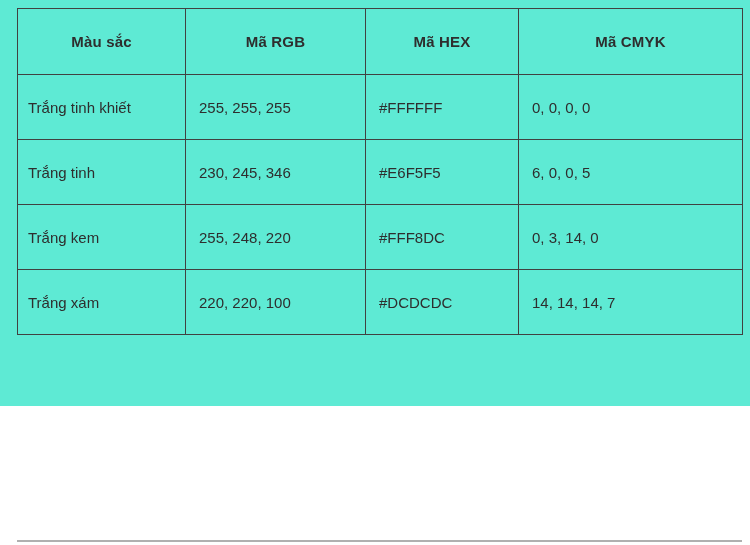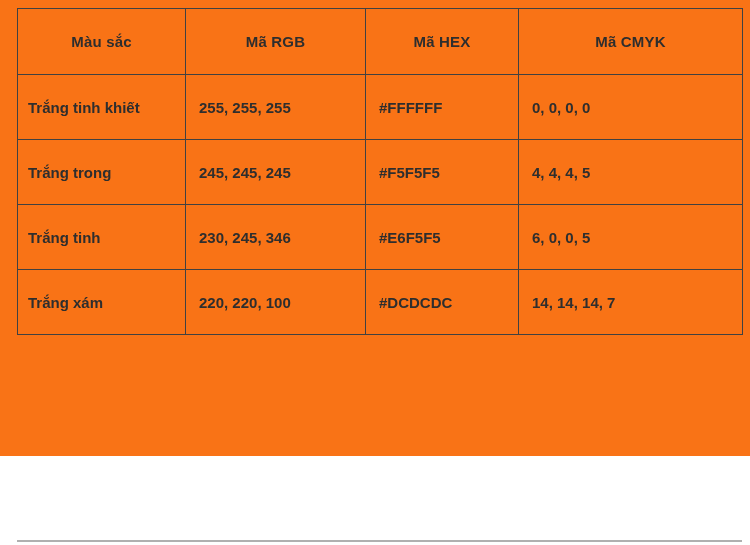--- a/index.html
+++ b/index.html
@@ -7,22 +7,22 @@
     padding: 0;
     background: #ffffff;
     width: 750px;
     height: 545px;
     overflow: hidden;
     font-family: "Liberation Sans", "DejaVu Sans", sans-serif;
   }
   .stage {
     position: relative;
     width: 750px;
-    height: 456px;
-    background: #f97316;
+    height: 406px;
+    background: #5eead4;
   }
   table.color-table {
     position: absolute;
     left: 17px;
     top: 8px;
     width: 725px;
     border-collapse: collapse;
     table-layout: fixed;
     color: var(--text, #2e2e2e);
   }
@@ -41,21 +41,21 @@
     height: 65px;
   }
   table.color-table th {
     font-weight: 700;
     text-align: center;
     letter-spacing: 0.2px;
   }
   table.color-table td {
     text-align: left;
     padding-left: 13px;
-    font-weight: 700;
+    font-weight: 400;
   }
   table.color-table td.first {
     padding-left: 10px;
   }
   .bottom-divider {
     position: absolute;
     left: 17px;
     top: 540px;
     width: 725px;
     height: 2px;
@@ -83,30 +83,30 @@
       </tr>
     </thead>
     <tbody>
       <tr>
         <td class="first">Trắng tinh khiết</td>
         <td>255, 255, 255</td>
         <td>#FFFFFF</td>
         <td>0, 0, 0, 0</td>
       </tr>
       <tr>
-        <td class="first">Trắng trong</td>
-        <td>245, 245, 245</td>
-        <td>#F5F5F5</td>
-        <td>4, 4, 4, 5</td>
-      </tr>
-      <tr>
         <td class="first">Trắng tinh</td>
         <td>230, 245, 346</td>
         <td>#E6F5F5</td>
         <td>6, 0, 0, 5</td>
+      </tr>
+      <tr>
+        <td class="first">Trắng kem</td>
+        <td>255, 248, 220</td>
+        <td>#FFF8DC</td>
+        <td>0, 3, 14, 0</td>
       </tr>
       <tr>
         <td class="first">Trắng xám</td>
         <td>220, 220, 100</td>
         <td>#DCDCDC</td>
         <td>14, 14, 14, 7</td>
       </tr>
     </tbody>
   </table>
 

